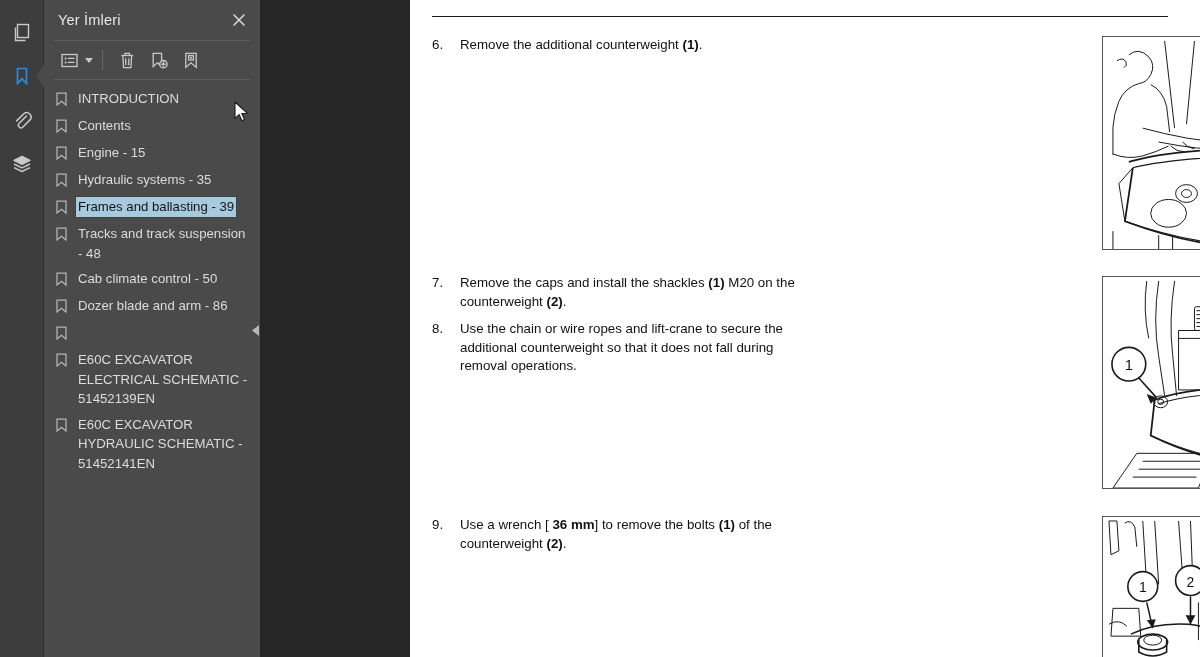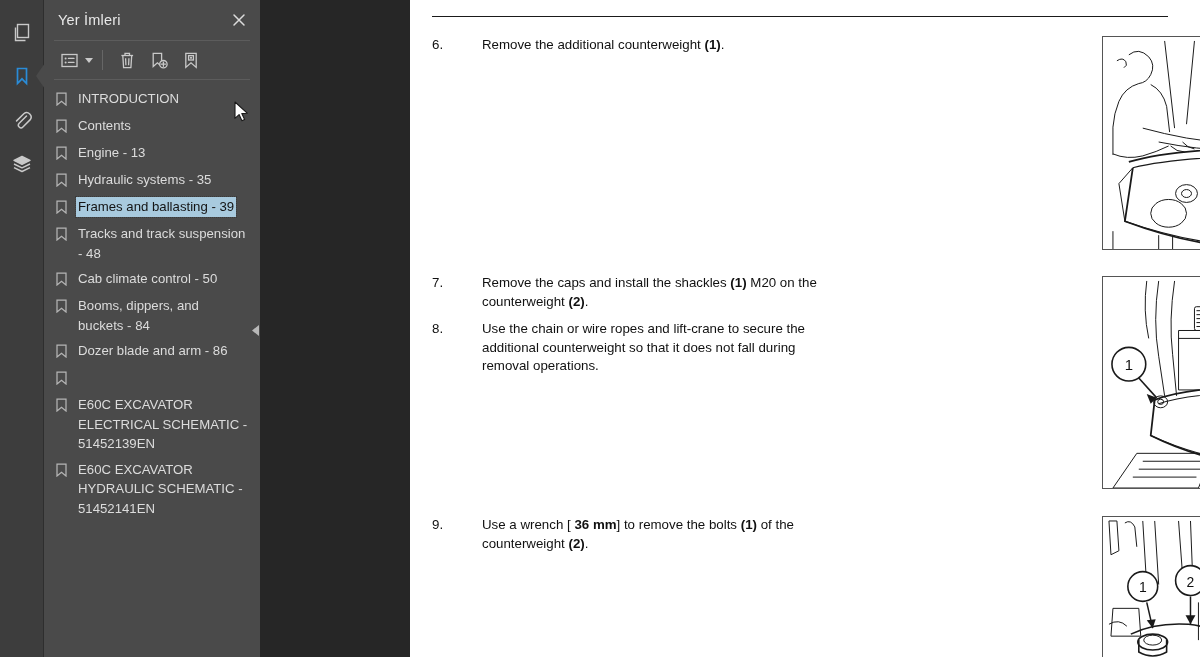--- a/index.html
+++ b/index.html
@@ -106,21 +106,21 @@
   }
 
   .step {
     position: absolute;
     font-family: "Liberation Sans", sans-serif;
     font-size: 13.3px; line-height: 18.5px; color: #111;
   }
   .step .num {
     position: absolute; left: 0; top: 0; width: 24px; text-align: left;
   }
-  .step .body { display: block; margin-left: 50px; }
+  .step .body { display: block; margin-left: 28px; }
   .step b { font-weight: bold; }
 
   .fig {
     position: absolute; background: #fff;
     border: 1.5px solid #555;
   }
   .fig svg { display: block; width: 100%; height: 100%; }
 
   .watermark {
     position: absolute; left: 0px; top: 290px;
@@ -239,21 +239,21 @@
         <div class="bm-item">
           <span class="bm-ico"><svg width="11" height="14" viewBox="0 0 11 14" fill="none" stroke="#b5b5b5" stroke-width="1.25">
               <path d="M1 1 L10 1 L10 13 L5.5 9.3 L1 13 Z"></path>
             </svg></span>
           <span class="bm-label">Contents</span>
         </div>
         <div class="bm-item">
           <span class="bm-ico"><svg width="11" height="14" viewBox="0 0 11 14" fill="none" stroke="#b5b5b5" stroke-width="1.25">
               <path d="M1 1 L10 1 L10 13 L5.5 9.3 L1 13 Z"></path>
             </svg></span>
-          <span class="bm-label">Engine - 13</span>
+          <span class="bm-label">Engine - 15</span>
         </div>
         <div class="bm-item">
           <span class="bm-ico"><svg width="11" height="14" viewBox="0 0 11 14" fill="none" stroke="#b5b5b5" stroke-width="1.25">
               <path d="M1 1 L10 1 L10 13 L5.5 9.3 L1 13 Z"></path>
             </svg></span>
           <span class="bm-label">Hydraulic systems - 35</span>
         </div>
         <div class="bm-item selected">
           <span class="bm-ico"><svg width="11" height="14" viewBox="0 0 11 14" fill="none" stroke="#b5b5b5" stroke-width="1.25">
               <path d="M1 1 L10 1 L10 13 L5.5 9.3 L1 13 Z"></path>
@@ -264,26 +264,20 @@
           <span class="bm-ico"><svg width="11" height="14" viewBox="0 0 11 14" fill="none" stroke="#b5b5b5" stroke-width="1.25">
               <path d="M1 1 L10 1 L10 13 L5.5 9.3 L1 13 Z"></path>
             </svg></span>
           <span class="bm-label">Tracks and track suspension - 48</span>
         </div>
         <div class="bm-item">
           <span class="bm-ico"><svg width="11" height="14" viewBox="0 0 11 14" fill="none" stroke="#b5b5b5" stroke-width="1.25">
               <path d="M1 1 L10 1 L10 13 L5.5 9.3 L1 13 Z"></path>
             </svg></span>
           <span class="bm-label">Cab climate control - 50</span>
-        </div>
-        <div class="bm-item">
-          <span class="bm-ico"><svg width="11" height="14" viewBox="0 0 11 14" fill="none" stroke="#b5b5b5" stroke-width="1.25">
-              <path d="M1 1 L10 1 L10 13 L5.5 9.3 L1 13 Z"></path>
-            </svg></span>
-          <span class="bm-label">Booms, dippers, and buckets - 84</span>
         </div>
         <div class="bm-item">
           <span class="bm-ico"><svg width="11" height="14" viewBox="0 0 11 14" fill="none" stroke="#b5b5b5" stroke-width="1.25">
               <path d="M1 1 L10 1 L10 13 L5.5 9.3 L1 13 Z"></path>
             </svg></span>
           <span class="bm-label">Dozer blade and arm - 86</span>
         </div>
         <div class="bm-item">
           <span class="bm-ico"><svg width="11" height="14" viewBox="0 0 11 14" fill="none" stroke="#b5b5b5" stroke-width="1.25">
               <path d="M1 1 L10 1 L10 13 L5.5 9.3 L1 13 Z"></path>

